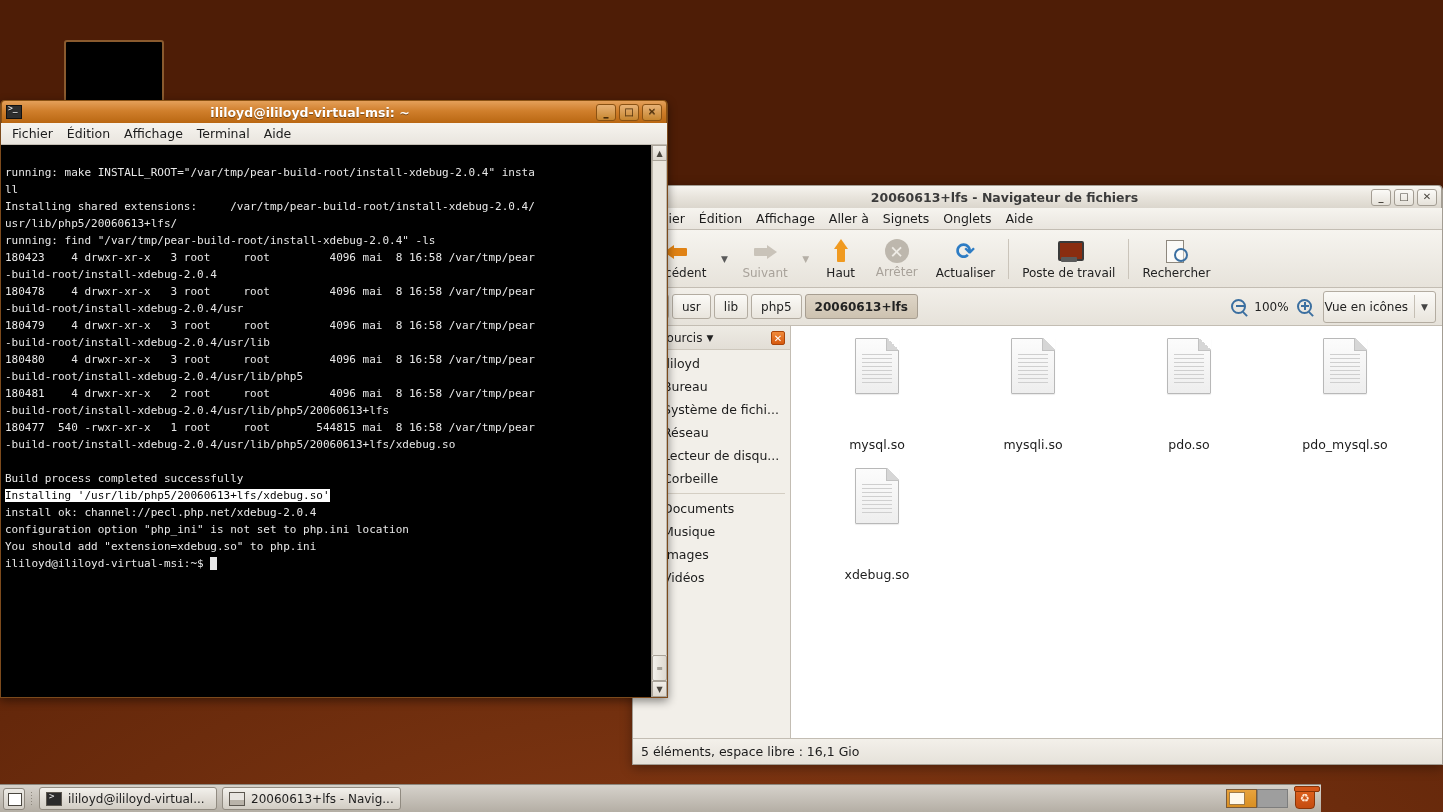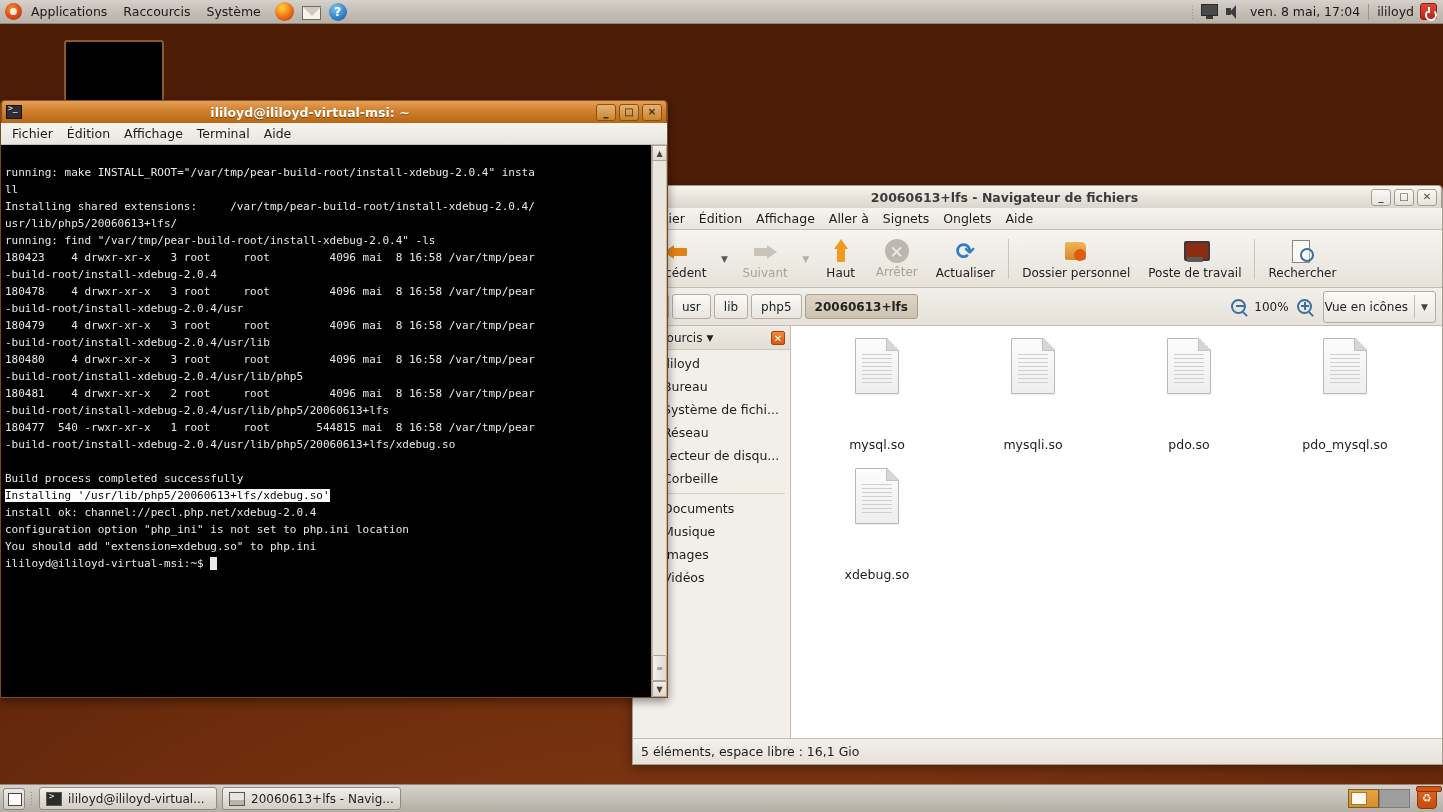--- a/index.html
+++ b/index.html
@@ -81,21 +81,21 @@
   #power-icon::before {
     content:''; position:absolute; left:7px; top:3px; width:2px; height:6px; background:#fff;
   }
   #power-icon::after {
     content:''; position:absolute; left:4px; top:5px; width:8px; height:8px;
     border:2px solid #fff; border-radius:50%; border-top-color:transparent;
   }
 
   
   #bottom-panel {
-    position:absolute; left:0; bottom:0; width:1443px; height:28px;
+    position:absolute; left:0; bottom:0; width:1321px; height:28px;
     background: linear-gradient(to bottom, #d6d2cb 0%, #c7c2ba 45%, #b4aea4 100%);
     border-top:1px solid #8d877d; display:flex; align-items:center; padding:0 3px;
   }
   #show-desktop-btn {
     width:22px; height:22px; border:1px solid #8d877d; border-radius:3px;
     background: linear-gradient(to bottom,#eceae5,#d3cec6); position:relative; flex:none;
   }
   #show-desktop-btn::after {
     content:''; position:absolute; left:4px; top:4px; width:12px; height:11px;
     border:1.5px solid #4a463f; background:#fff;
@@ -352,39 +352,20 @@
     height:26px; background:linear-gradient(to bottom,#f3f0ea,#e6e2da);
     border-top:1px solid #c3bdb3; display:flex; align-items:center;
     padding:0 8px; font-size:12.5px; color:#1c1c1c;
   }
 </style>
 </head>
 <body>
 
 <div id="desktop">
 
-  <div id="top-panel">
-    <div id="ubuntu-logo"></div>
-    <div class="panel-menu">Applications</div>
-    <div class="panel-menu">Raccourcis</div>
-    <div class="panel-menu">Système</div>
-    <div class="panel-icon" id="firefox-icon"></div>
-    <div class="panel-icon" id="mail-icon"></div>
-    <div class="panel-icon" id="help-icon">?</div>
-
-    <div id="panel-right">
-      <div class="panel-grip"></div>
-      <div id="monitor-icon"></div>
-      <div id="volume-icon"></div>
-      <div id="clock">ven.  8 mai, 17:04</div>
-      <div class="panel-sep"></div>
-      <div id="username">ililoyd</div>
-      <div id="power-icon"></div>
-    </div>
-  </div>
 
   <div id="bg-window"></div>
 
   <div class="window" id="fm-window">
     <div class="titlebar">
       <div class="title">20060613+lfs - Navigateur de fichiers</div>
       <div class="wbtns">
         <div class="wbtn">_</div>
         <div class="wbtn">□</div>
         <div class="wbtn">✕</div>
@@ -419,24 +400,20 @@
         </div>
         <div class="tbitem disabled">
           <div class="ico i-stop">✕</div>
           <span>Arrêter</span>
         </div>
         <div class="tbitem">
           <div class="ico i-refresh">⟳</div>
           <span>Actualiser</span>
         </div>
         <div class="tb-sep"></div>
-        <div class="tbitem">
-          <div class="ico i-home"></div>
-          <span>Dossier personnel</span>
-        </div>
         <div class="tbitem">
           <div class="ico i-computer"></div>
           <span>Poste de travail</span>
         </div>
         <div class="tb-sep"></div>
         <div class="tbitem">
           <div class="ico i-search"></div>
           <span>Rechercher</span>
         </div>
       </div>

